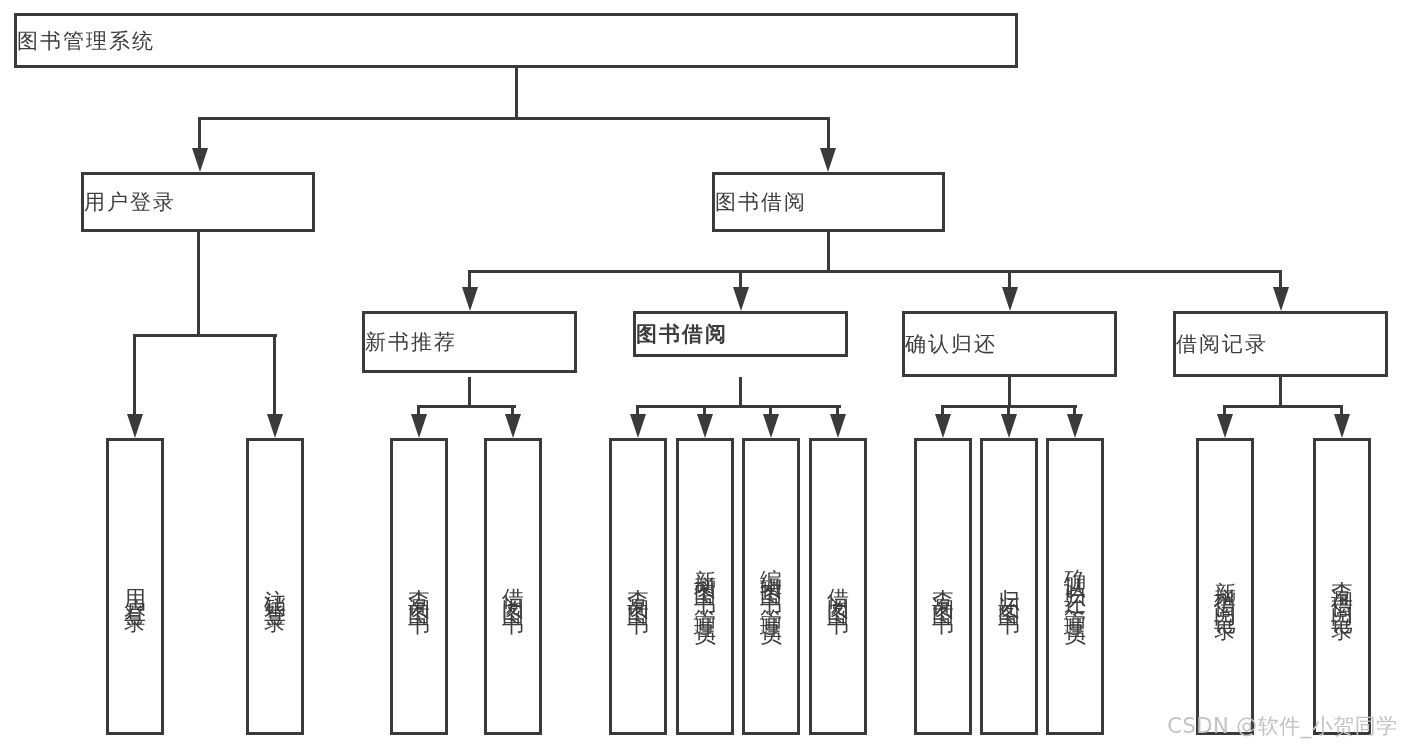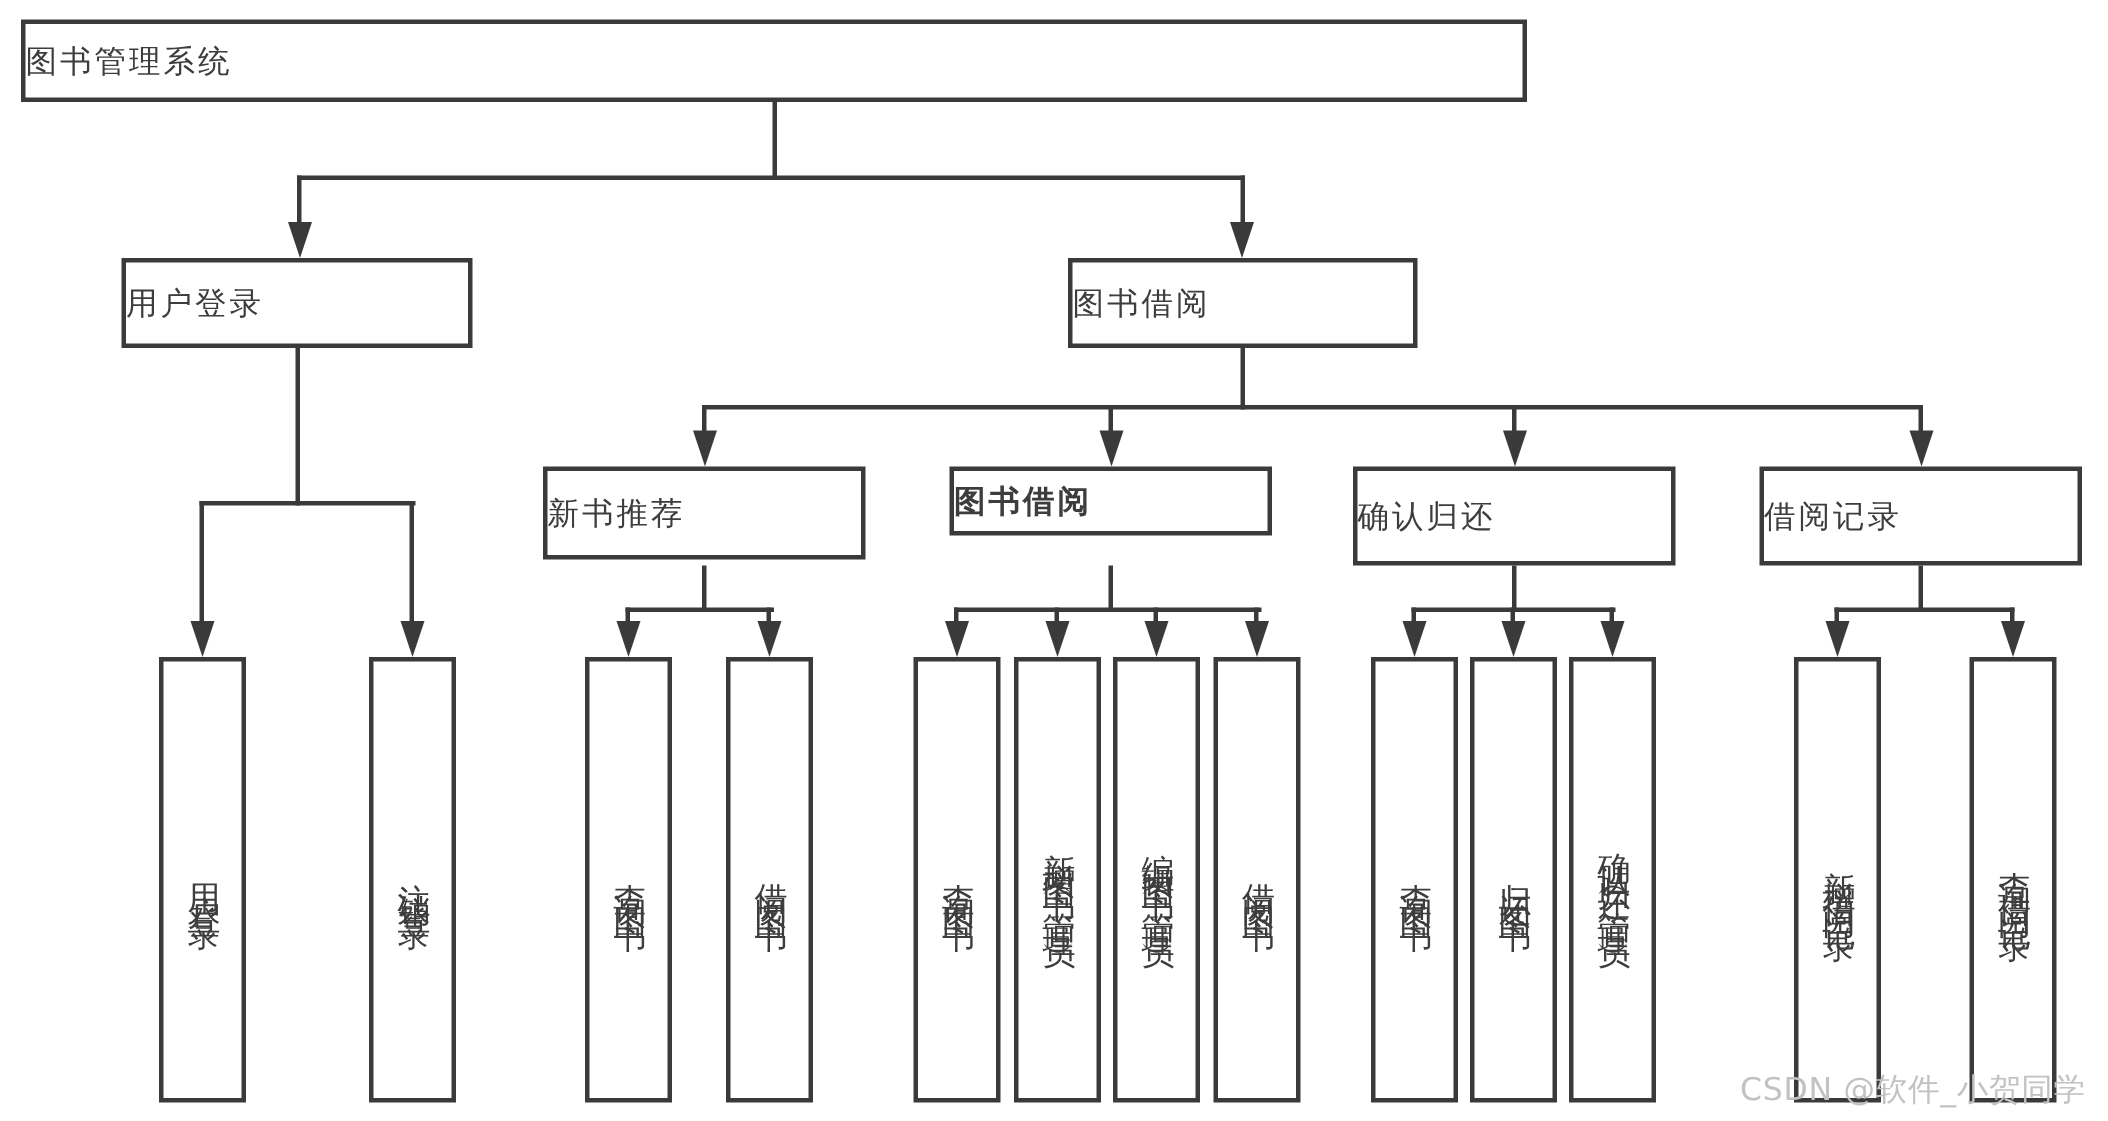--- a/index.html
+++ b/index.html
@@ -28,21 +28,21 @@
   .hl{height:3px;}
   .vl{width:3px;}
   .ar{
     position:absolute;width:0;height:0;
     border-left:8px solid transparent;border-right:8px solid transparent;
     border-top:24px solid #3a3a3a;
   }
   .watermark{
     position:absolute;left:1160px;top:712px;width:245px;
     font-size:21px;color:#c2c2c2;letter-spacing:0.5px;
-    text-align:left;z-index:5;white-space:nowrap;
+    text-align:center;z-index:5;white-space:nowrap;
   }
 </style>
 </head>
 <body>
 
 <div class="stage">
 
   <div class="box" style="left:14px;top:13px;width:1004px;height:55px;">
     <span>图书管理系统</span>
   </div>

